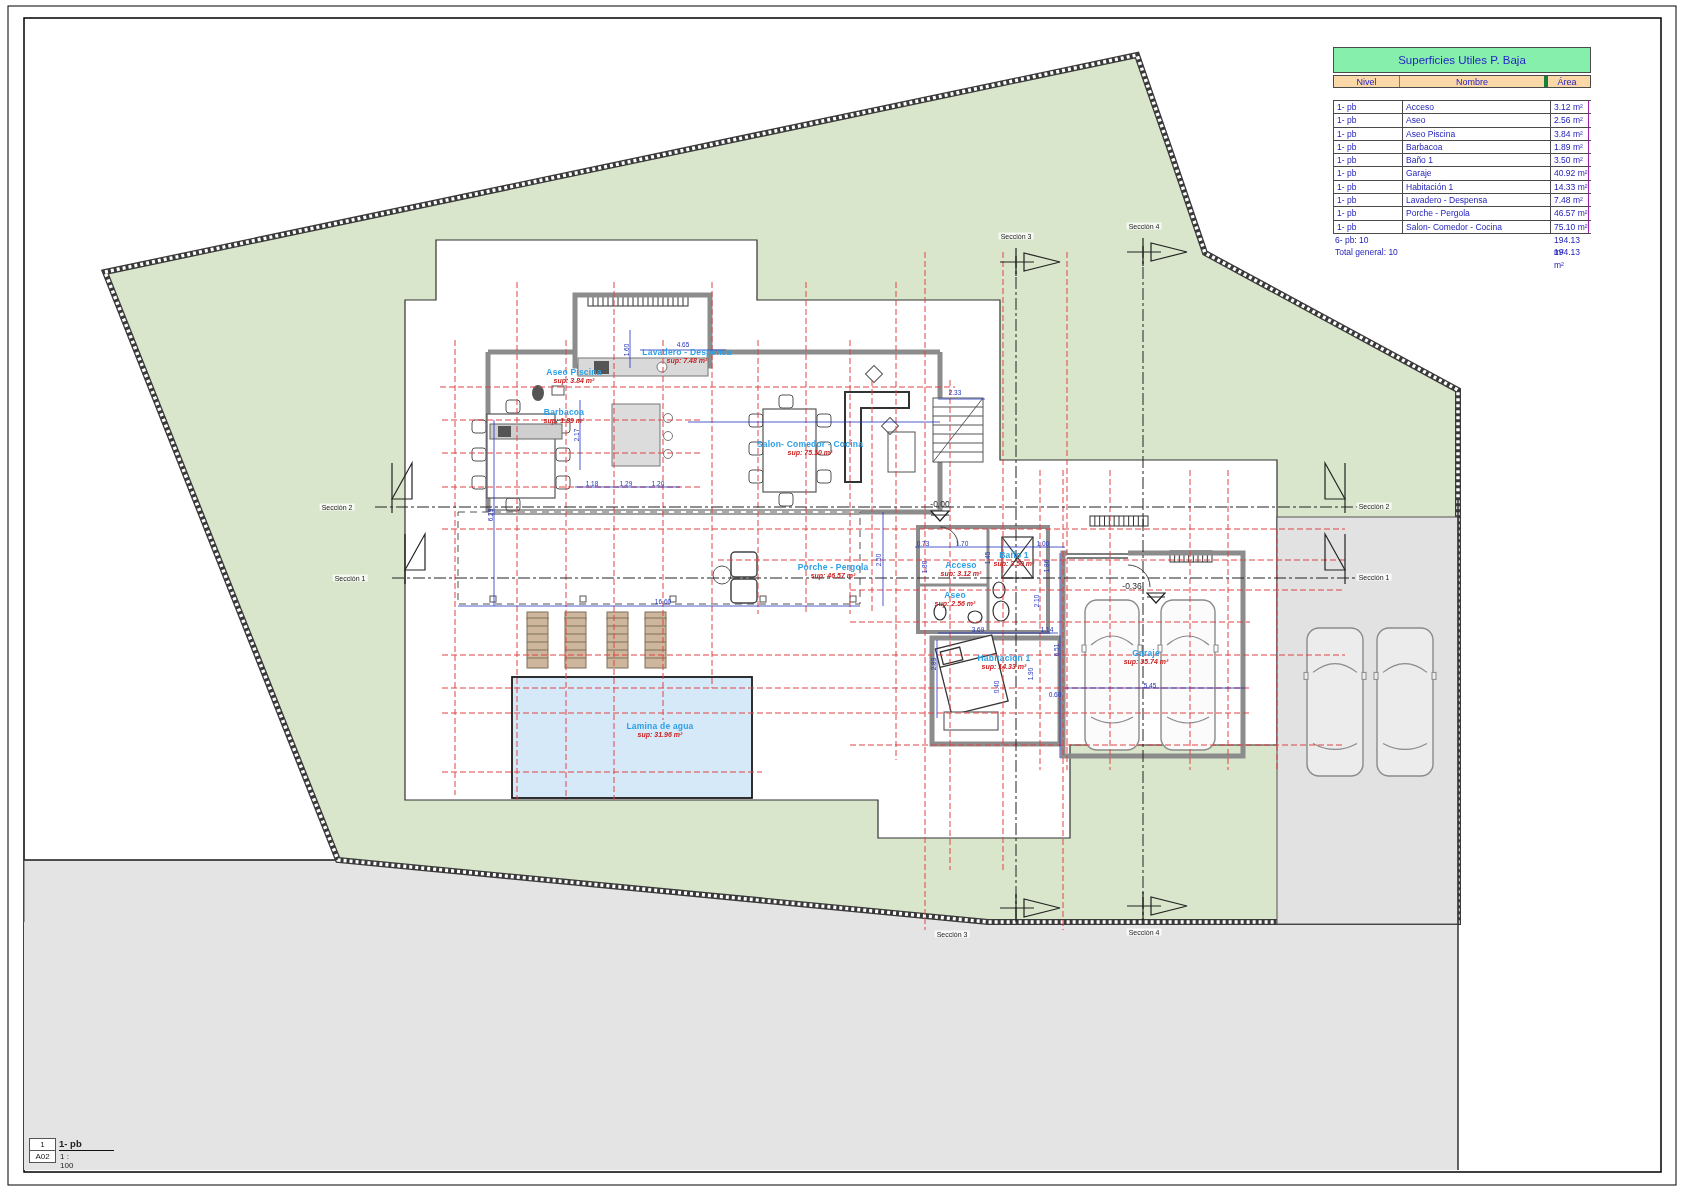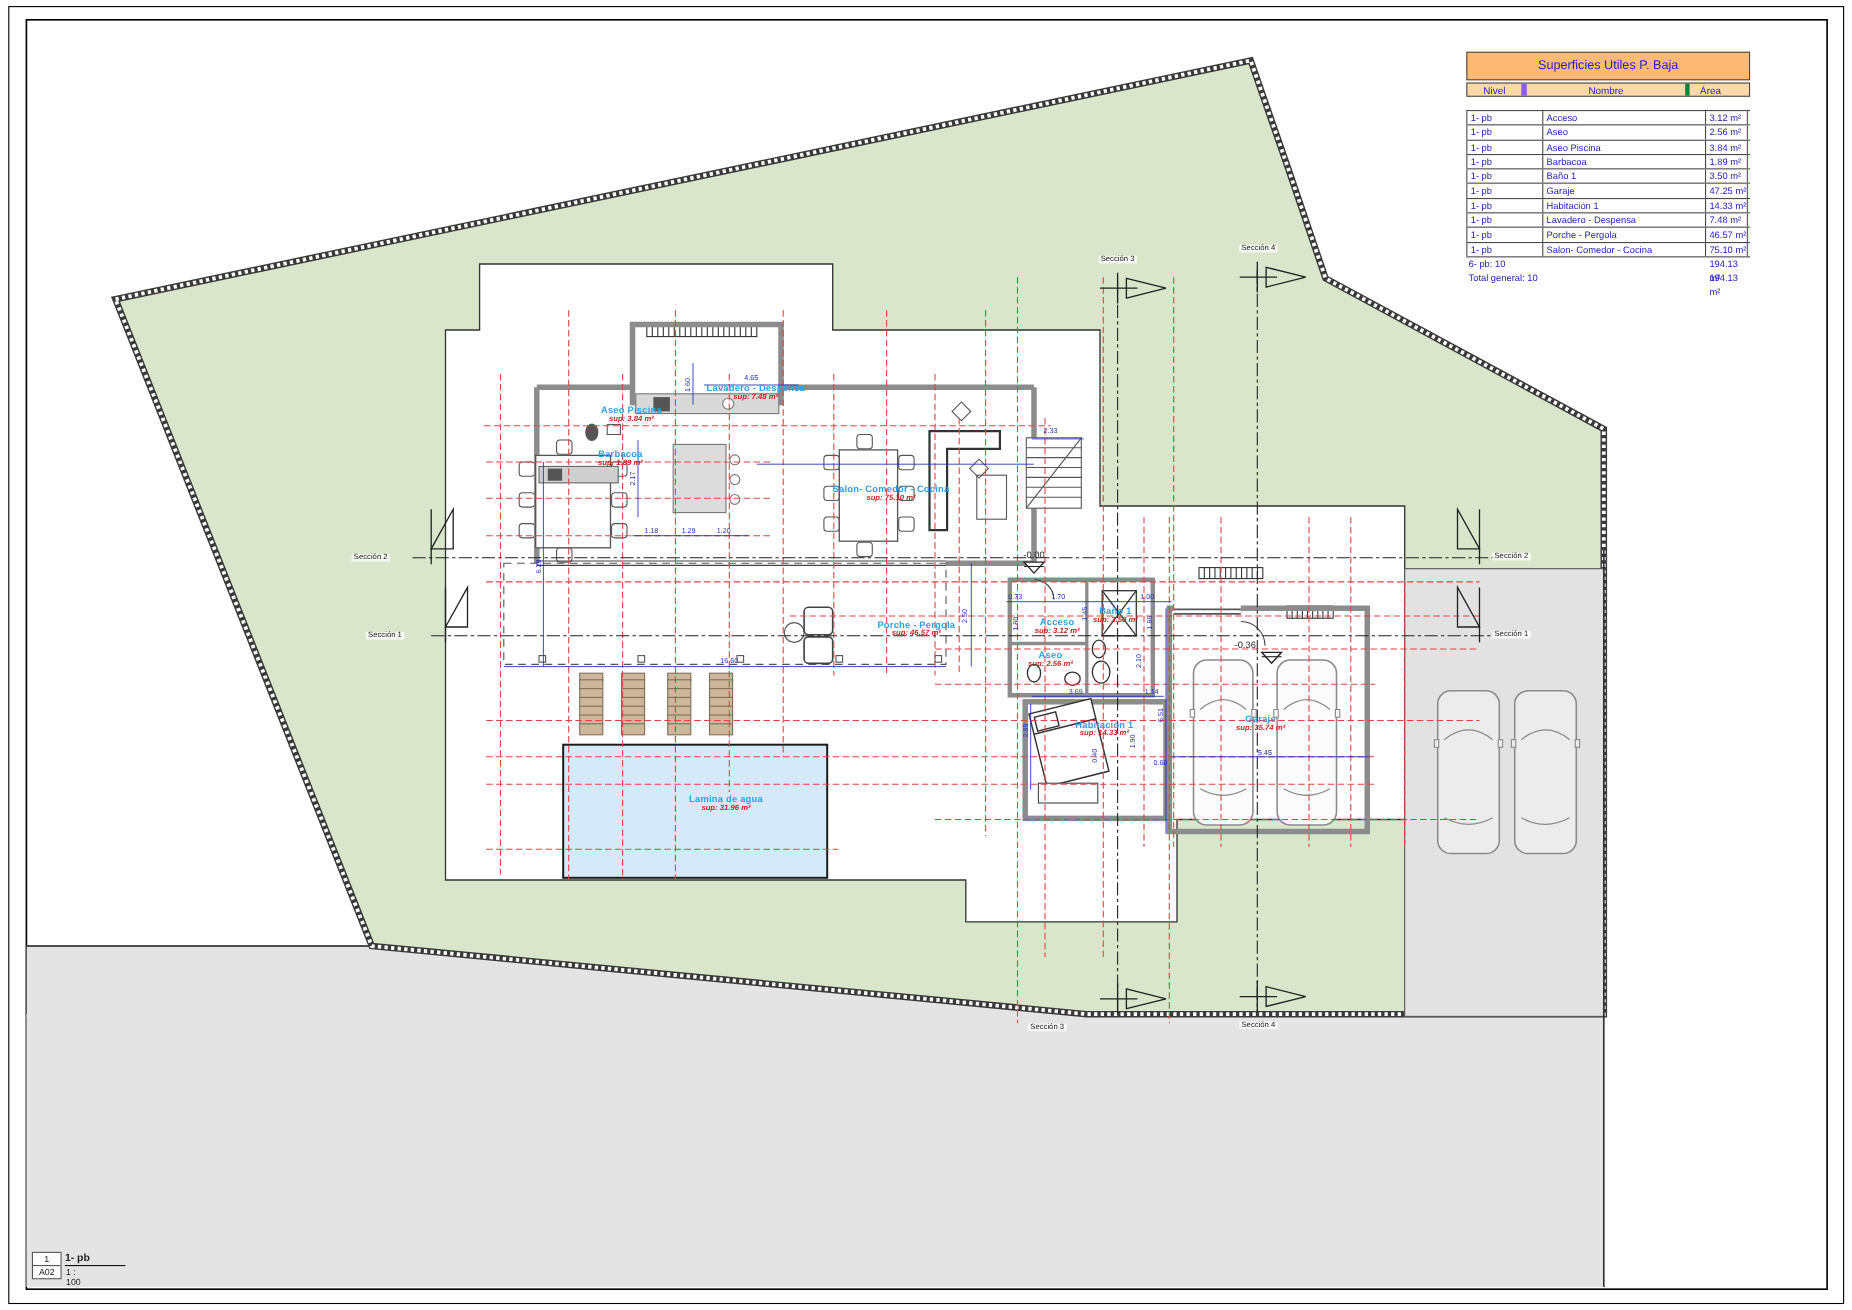--- a/index.html
+++ b/index.html
@@ -10,26 +10,26 @@
   .room-label{position:absolute;transform:translate(-50%,-50%);text-align:center;line-height:1.1;white-space:nowrap}
   .room-name{display:block;font-weight:bold;font-size:8.5px;color:#2e9fe6;letter-spacing:.2px}
   .room-sup{display:block;font-weight:bold;font-style:italic;font-size:7px;color:#cc2222}
   .dim{position:absolute;font-size:6.5px;color:#2233bb;white-space:nowrap;transform:translate(-50%,-50%)}
   .dim.rot{transform:translate(-50%,-50%) rotate(-90deg)}
   .level{position:absolute;font-size:8.5px;color:#2b2b2b;transform:translate(-50%,-50%);white-space:nowrap}
   .sec{position:absolute;font-size:7px;color:#222;transform:translate(-50%,-50%);background:rgba(255,255,255,.75);
        padding:0 2px;white-space:nowrap}
   
   .area-table{position:absolute;left:1333px;top:47px;width:258px;color:#2222bb}
-  .tt{box-sizing:border-box;height:26px;background:#fdba74;border:1px solid #4a4a4a;color:#2623c6;
+  .tt{box-sizing:border-box;height:26px;background:#86efac;border:1px solid #4a4a4a;color:#2623c6;
       font-size:11.5px;display:flex;align-items:center;justify-content:center}
   .th{box-sizing:border-box;display:flex;height:13px;background:#fbd8a8;border:1px solid #4a4a4a;margin-top:2px;
       font-size:9px;color:#2623c6}
   .th span{display:flex;align-items:center;justify-content:center;box-sizing:border-box}
-  .th span:nth-child(1){width:54px;border-right:5px solid #8b5cf6}
+  .th span:nth-child(1){width:66px;border-right:1px solid #8b5cf6}
   .th span:nth-child(2){width:148px;border-right:4px solid #15803d}
   .th span:nth-child(3){width:38px}
   #t-rows{margin-top:12px;border-top:1px solid #4a4a4a}
   .tr{box-sizing:border-box;display:flex;height:13.3px;border-bottom:1px solid #4a4a4a;font-size:8.5px;align-items:center}
   .tr span{display:block;box-sizing:border-box;padding-left:3px;overflow:hidden;white-space:nowrap}
   .tr span:nth-child(1){width:70px;border-right:1px solid #4a4a4a;border-left:1px solid #4a4a4a;height:100%;line-height:12.5px}
   .tr span:nth-child(2){width:148px;border-right:1px solid #4a4a4a;height:100%;line-height:12.5px}
   .tr span:nth-child(3){width:38px;border-right:1px solid #a21caf;height:100%;line-height:12.5px}
   .trow{position:relative;height:12.5px;font-size:8.5px;line-height:12.5px}
   .trow .lab{position:absolute;left:2px}
@@ -455,21 +455,21 @@
           <span>1.89 m²</span>
         </div>
         <div class="tr">
           <span>1- pb</span>
           <span>Baño 1</span>
           <span>3.50 m²</span>
         </div>
         <div class="tr">
           <span>1- pb</span>
           <span>Garaje</span>
-          <span>47.25 m²</span>
+          <span>40.92 m²</span>
         </div>
         <div class="tr">
           <span>1- pb</span>
           <span>Habitación 1</span>
           <span>14.33 m²</span>
         </div>
         <div class="tr">
           <span>1- pb</span>
           <span>Lavadero - Despensa</span>
           <span>7.48 m²</span>

